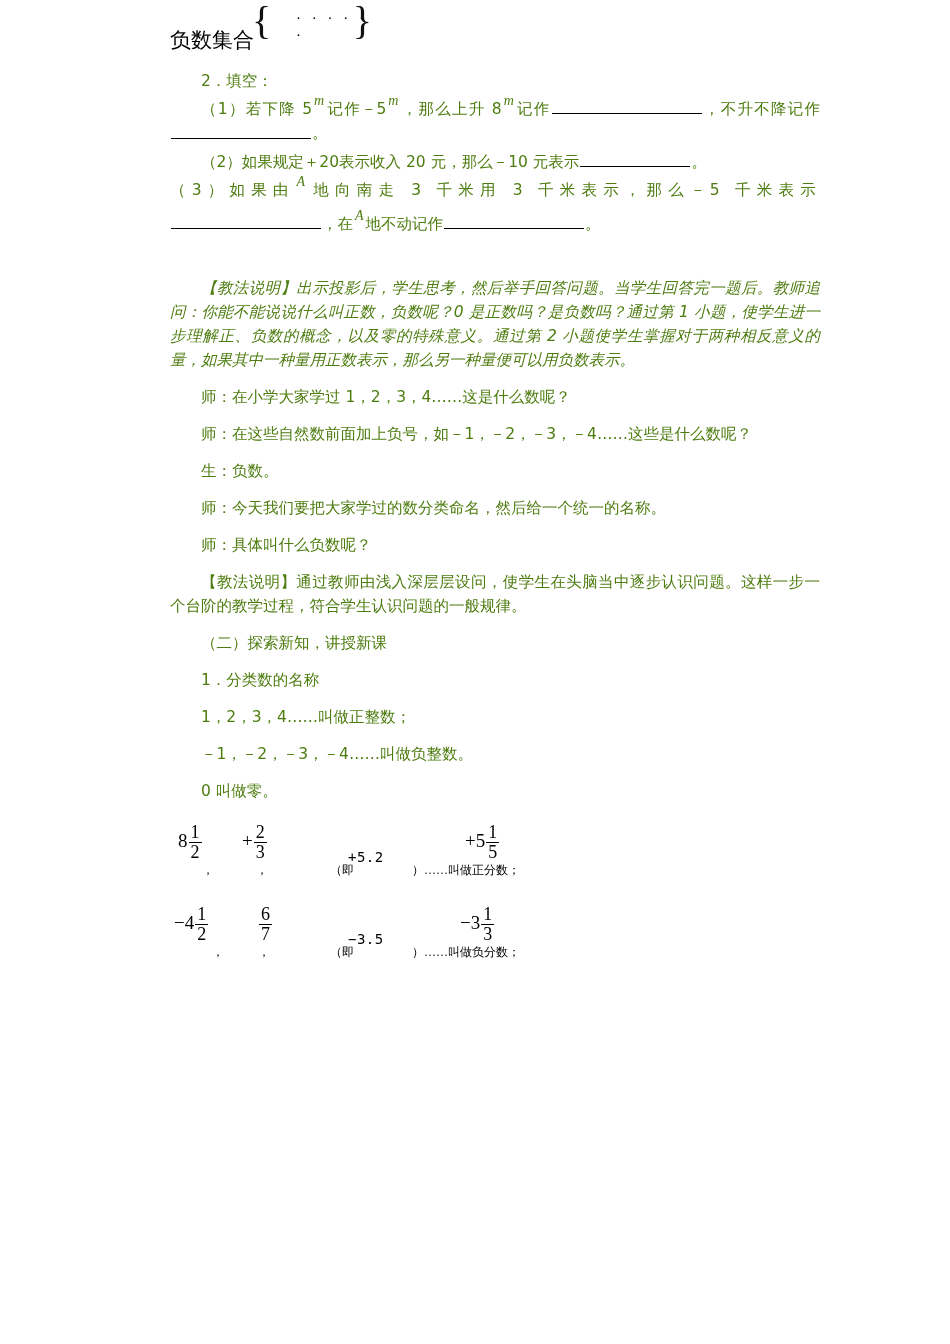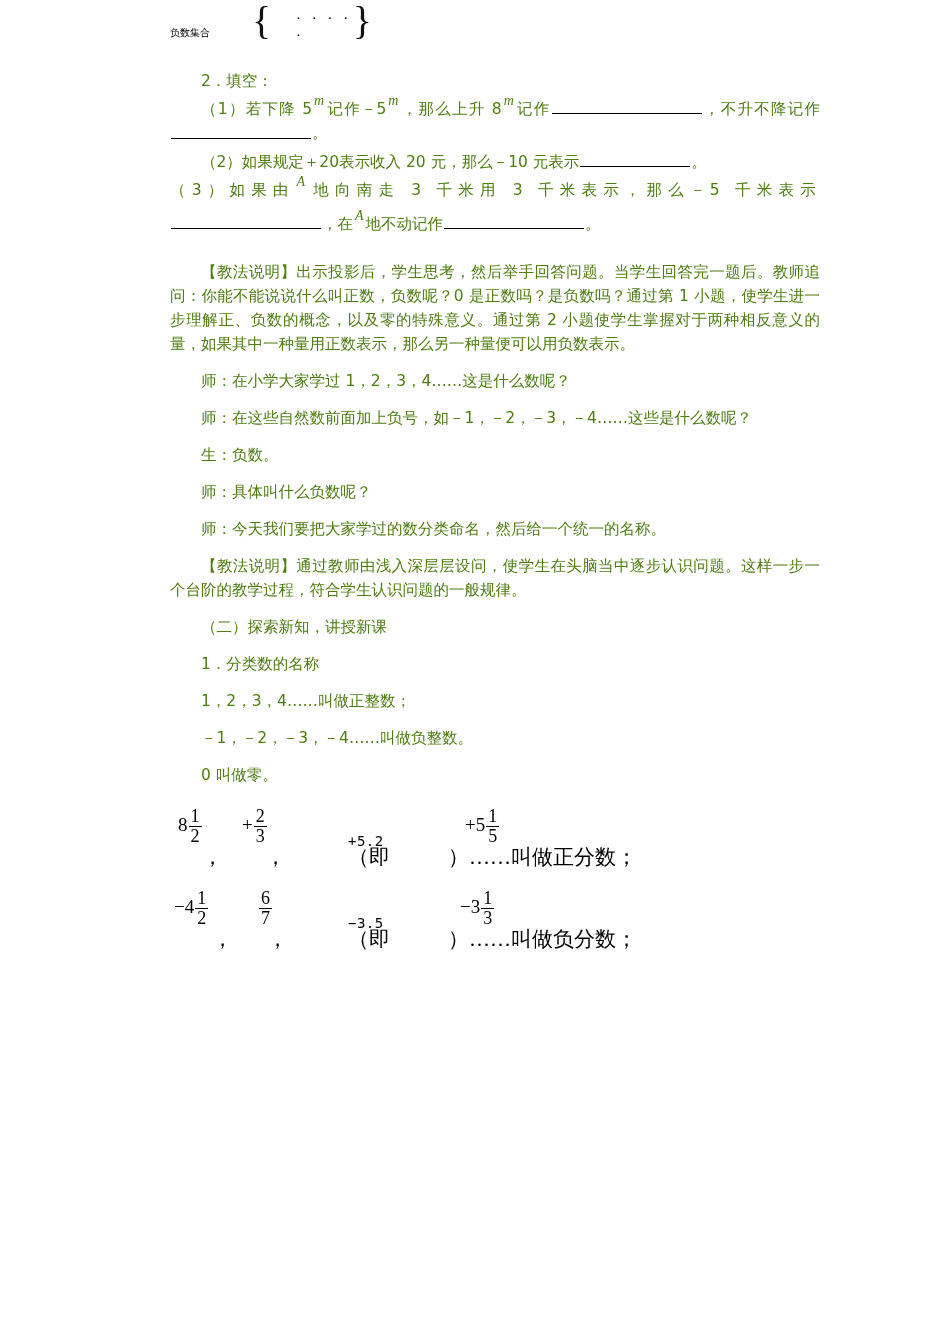--- a/index.html
+++ b/index.html
@@ -29,33 +29,33 @@
     font-size: 15.5px;
     line-height: 1.55;
     color: #4d7c0f;
     margin: 0;
     text-align: justify;
     word-break: break-all;
   }
   .indent { text-indent: 2em; }
   .gap-sm { margin-top: 13px; }
   .gap-md { margin-top: 4px; }
-  .gap-lg { margin-top: 24px; }
+  .gap-lg { margin-top: 40px; font-style: italic; }
 
   
   .set-row {
     position: relative;
     height: 56px;
   }
   .set-label {
     position: absolute;
     left: 0;
     top: 26px;
     font-family: Liberation Sans, sans-serif;
-    font-size: 10px;
+    font-size: 21px;
   }
   .brace-box {
     position: absolute;
     left: 82px;
     top: 4px;
     width: 120px;
     height: 40px;
   }
   .brace-l, .brace-r {
     position: absolute;
@@ -130,24 +130,24 @@
     padding: 0 2px;
   }
   .frac .d {
     display: block;
     font-size: 18px;
     border-top: 1.3px solid #000;
     padding: 0 2px;
   }
   .comma-row {
     position: absolute;
-    bottom: 8px;
+    bottom: 16px;
     left: 0;
     font-family: Liberation Serif, serif;
-    font-size: 21px;
+    font-size: 12px;
     white-space: nowrap;
   }
   .mono-dec {
     font-family: "DejaVu Sans Mono", "Liberation Mono", monospace;
     font-size: 14px;
     letter-spacing: 0.5px;
     margin-left: 30px;
   }
 </style>
 </head>
@@ -187,24 +187,24 @@
     <p class="p indent gap-sm">
       <span>师：</span><span>在小学大家学过 1，2，3，4……这是什么数呢？</span>
     </p>
     <p class="p indent gap-sm">
       <span>师：</span><span>在这些自然数前面加上负号，如－1，－2，－3，－4……这些是什么数呢？</span>
     </p>
     <p class="p indent gap-sm">
       <span>生：</span><span>负数。</span>
     </p>
     <p class="p indent gap-sm">
+      <span>师：</span><span>今天我们要把大家学过的数分类命名，然后给一个统一的名称。</span>
+    </p>
+    <p class="p indent gap-sm">
       <span>师：</span><span>具体叫什么负数呢？</span>
-    </p>
-    <p class="p indent gap-sm">
-      <span>师：</span><span>今天我们要把大家学过的数分类命名，然后给一个统一的名称。</span>
     </p>
 
     <p class="p indent gap-sm">【教法说明】通过教师由浅入深层层设问，使学生在头脑当中逐步认识问题。这样一步一个台阶的教学过程，符合学生认识问题的一般规律。</p>
 
     <p class="p indent gap-sm">（二）探索新知，讲授新课</p>
     <p class="p indent gap-sm">1．分类数的名称</p>
     <p class="p indent gap-sm">1，2，3，4……叫做正整数；</p>
     <p class="p indent gap-sm">－1，－2，－3，－4……叫做负整数。</p>
     <p class="p indent gap-sm">0 叫做零。</p>
 

